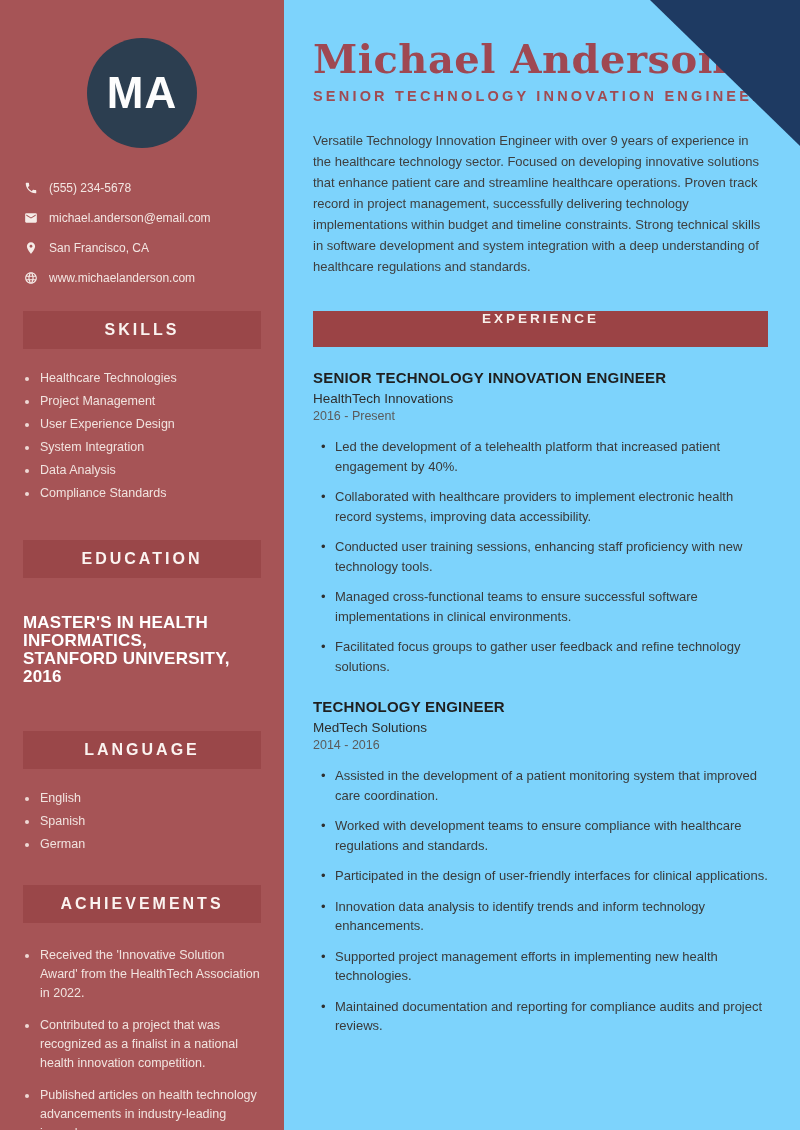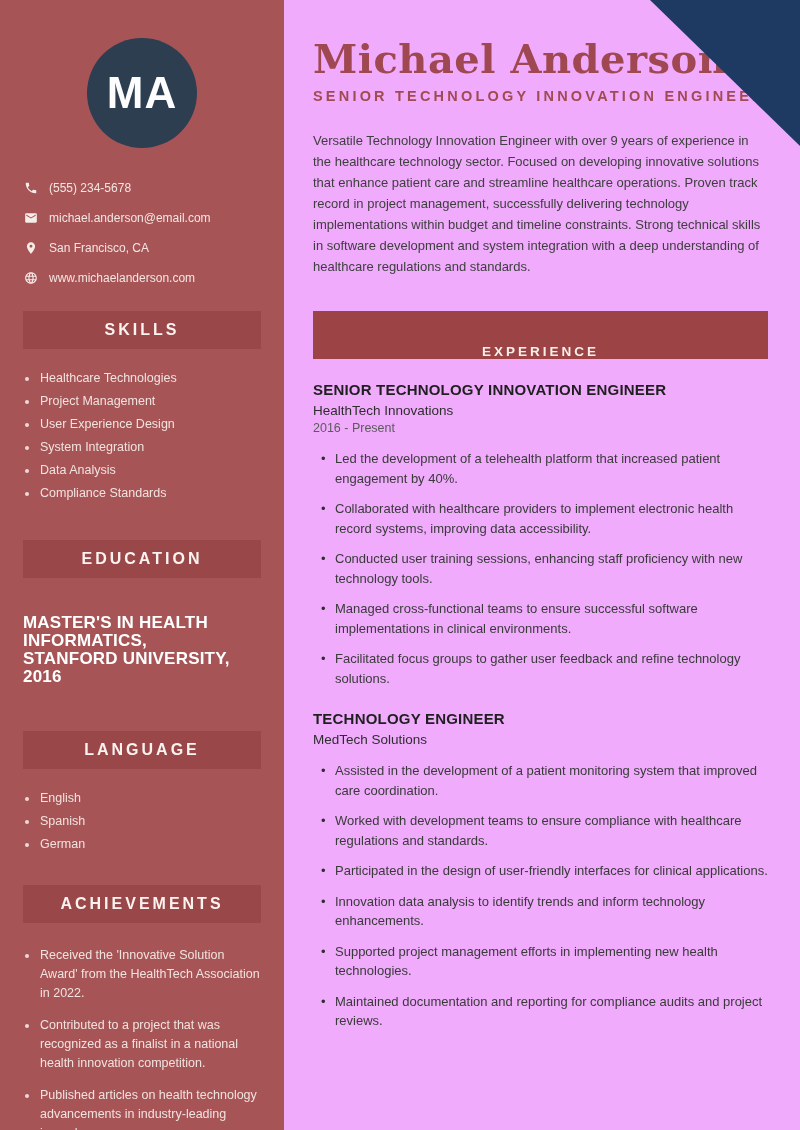--- a/index.html
+++ b/index.html
@@ -1,18 +1,18 @@
 <!DOCTYPE html>
 <html><head>
 <meta charset="utf-8">
 <style>
   html,body{margin:0;padding:0;background:#e8e8e8;}
   .page{
     position:relative;width:800px;height:1130px;margin:0 auto;
-    display:flex;background:#f0abfc;overflow:hidden;
+    display:flex;background:#7dd3fc;overflow:hidden;
     font-family:"Liberation Sans",sans-serif;
   }
   
   .sidebar{
     flex:0 0 284px;width:284px;box-sizing:border-box;
     background:#A65456;padding:38px 23px 30px;
   }
   .avatar{
     width:110px;height:110px;border-radius:50%;background:#2C3E50;
     margin:0 auto;display:flex;align-items:center;justify-content:center;
@@ -43,21 +43,21 @@
   
   .main{flex:1;box-sizing:border-box;padding:36px 32px 0 29px;position:relative;z-index:1;}
   .name{
     margin:0;font-family:"DejaVu Serif","Liberation Serif",serif;font-weight:bold;
     font-size:40px;line-height:1.15;color:#9F4852;letter-spacing:0.5px;
   }
   .subtitle{margin-top:6px;color:#A04B52;font-size:14.5px;font-weight:bold;
     letter-spacing:3.2px;white-space:nowrap;}
   .summary{margin:26px 0 0;color:#3E3E3E;font-size:13px;line-height:21px;}
   .banner{
-    margin-top:34px;background:#9B4345;height:48px;display:flex;align-items:flex-end;
+    margin-top:34px;background:#9B4345;height:36px;display:flex;align-items:flex-start;
     justify-content:center;color:#F8EFEA;font-weight:bold;font-size:13.5px;letter-spacing:3px;
   }
   .job{margin-top:22px;}
   .job h3{margin:0;font-size:15px;color:#1F1F1F;letter-spacing:0.2px;}
   .company{margin-top:5px;font-size:13.5px;color:#2E2E2E;}
   .dates{margin-top:3px;font-size:12.5px;color:#5B5B5B;}
   .bullets{list-style:none;margin:14px 0 0;padding:0;}
   .bullets li{position:relative;padding-left:22px;font-size:13px;line-height:19.5px;
     color:#3A3A3A;margin-bottom:11px;}
   .bullets li::before{content:"\2022";position:absolute;left:8px;top:0;color:#2F2F2F;}
@@ -202,20 +202,21 @@
               <li>Managed cross-functional teams to ensure successful software implementations in clinical environments.</li>
 
               <li>Facilitated focus groups to gather user feedback and refine technology solutions.</li>
 
             </ul>
         </section>
 
         <section class="job">
           <h3>TECHNOLOGY ENGINEER</h3>
           <div class="company">MedTech Solutions</div>
+          <div class="dates">2014 - 2016</div>
           <ul class="bullets">
 
               <li>Assisted in the development of a patient monitoring system that improved care coordination.</li>
 
               <li>Worked with development teams to ensure compliance with healthcare regulations and standards.</li>
 
               <li>Participated in the design of user-friendly interfaces for clinical applications.</li>
 
               <li>Innovation data analysis to identify trends and inform technology enhancements.</li>
 

